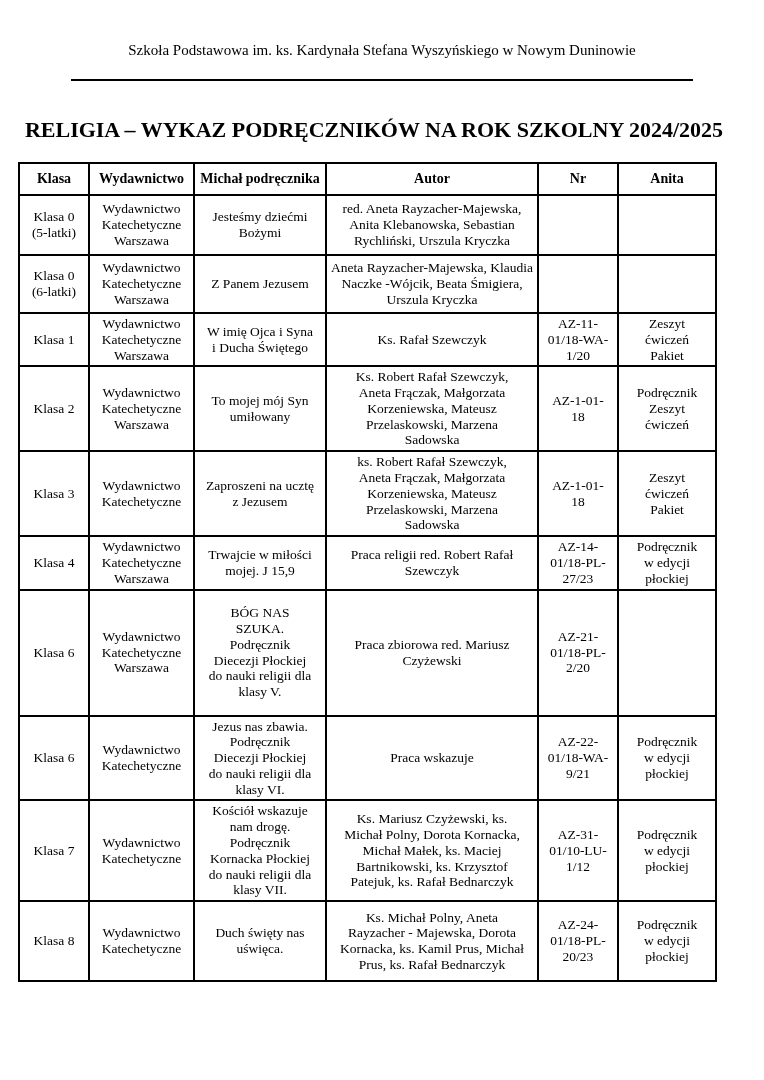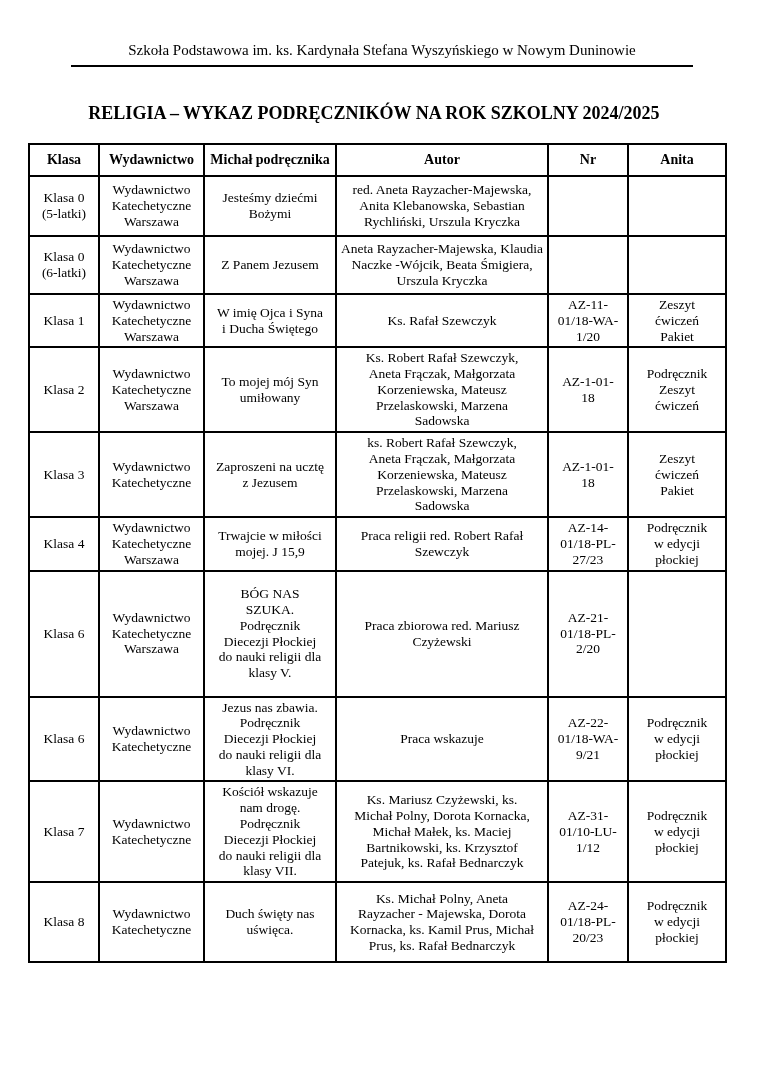--- a/index.html
+++ b/index.html
@@ -8,34 +8,34 @@
     background: #ffffff;
     color: #000000;
     font-family: "Liberation Serif", "DejaVu Serif", serif;
     overflow: hidden;
   }
   .school-header {
     margin: 42px auto 0 auto;
     width: 622px;
     text-align: center;
     font-size: 15px;
-    padding-bottom: 6px;
+    padding-bottom: 20px;
     border-bottom: 2px solid #000;
   }
   .doc-title {
     margin: 36px 16px 0 0;
     text-align: center;
-    font-size: 18px;
+    font-size: 22px;
     font-weight: bold;
     font-family: "Liberation Serif", "DejaVu Serif", serif;
   }
   table.book-table {
     border-collapse: collapse;
     table-layout: fixed;
-    margin: 19px 0 0 28px;
+    margin: 19px 0 0 18px;
     width: 697px;
   }
   .book-table th, .book-table td {
     border: 2px solid #000;
     text-align: center;
     vertical-align: middle;
     white-space: pre-line;
     padding: 2px 4px;
     font-size: 13.5px;
     line-height: 1.17;
@@ -205,21 +205,21 @@
 w edycji
 płockiej</td>
       </tr>
       <tr style="height:95px">
         <td>Klasa 7</td>
         <td>Wydawnictwo
 Katechetyczne</td>
         <td>Kościół wskazuje
 nam drogę.
 Podręcznik
-Diecezji Płockiej
+Kornacka Płockiej
 do nauki religii dla
 klasy VII.</td>
         <td>Ks. Mariusz Czyżewski, ks.
 Michał Polny, Dorota Kornacka,
 Michał Małek, ks. Maciej
 Bartnikowski, ks. Krzysztof
 Patejuk, ks. Rafał Bednarczyk</td>
         <td>AZ-31-
 01/10-LU-
 1/12</td>

